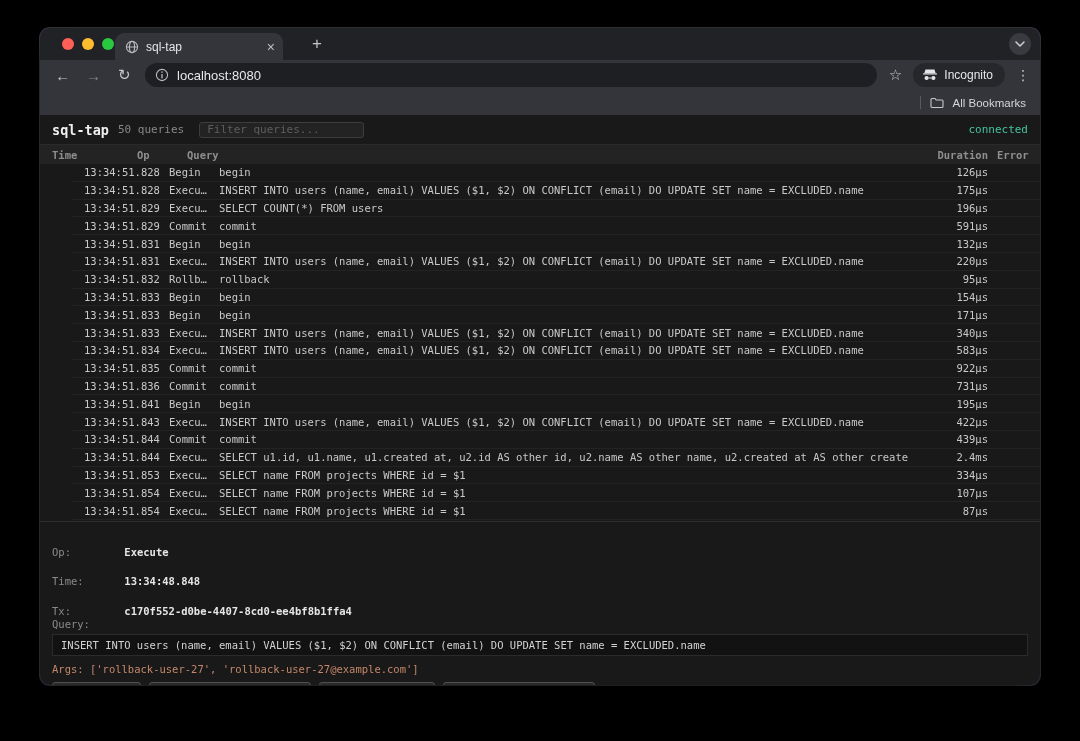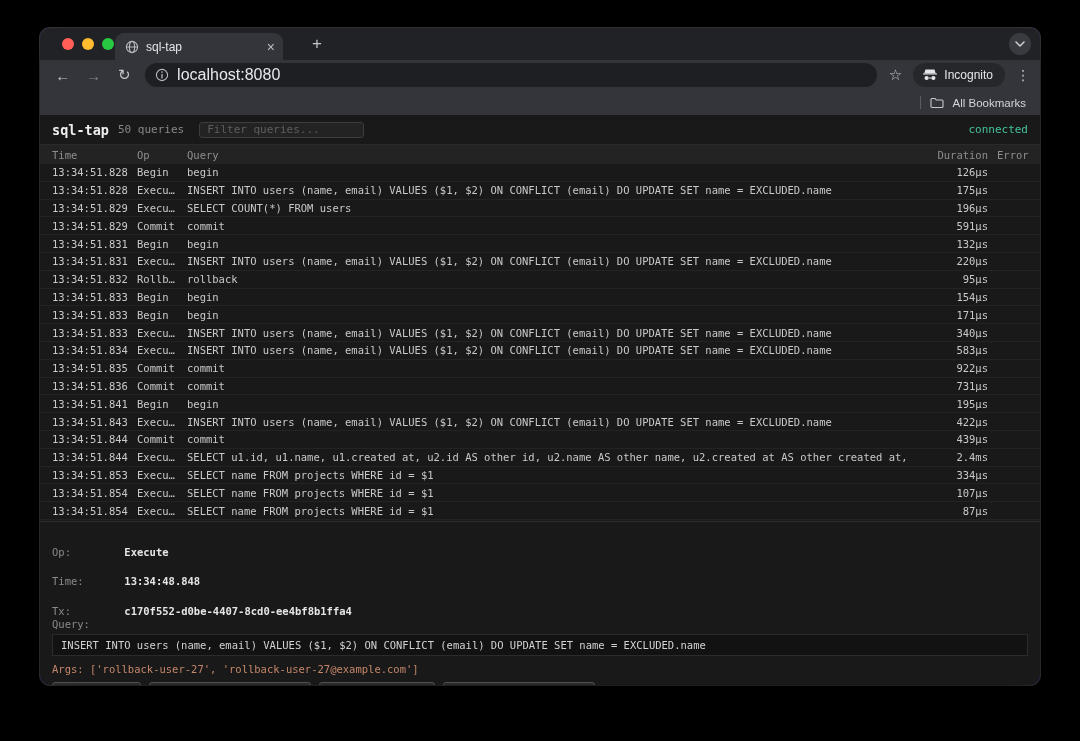--- a/index.html
+++ b/index.html
@@ -26,21 +26,21 @@
   .strip-chevron { position:absolute; right:9px; top:5px; width:22px; height:22px;
     border-radius:50%; background:#3a3b40; display:flex; align-items:center;
     justify-content:center; }
 
   .toolbar { height:30px; background:#34353a; display:flex; align-items:center;
     flex:0 0 auto; padding:0 10px 0 14px; }
   .navicon { font-size:15px; color:#c3c5c9; width:18px; text-align:center; }
   .navicon.fwd { color:#84868b; }
   .addressbar { margin-left:12px; width:744px; height:24px; border-radius:12px;
     background:#1e1f23; display:flex; align-items:center; padding:0 10px; }
-  .url { color:#e6e8ec; font-size:16px; margin-left:8px; }
+  .url { color:#e6e8ec; font-size:13px; margin-left:8px; }
   .star { margin-left:12px; font-size:15px; color:#c3c5c9; }
   .incog-pill { margin-left:11px; height:24px; border-radius:12px; background:#26272b;
     display:flex; align-items:center; padding:0 12px 0 9px; gap:6px; }
   .incog-label { color:#e4e6ea; font-size:12px; }
   .dots { margin-left:11px; color:#c3c5c9; font-size:14px; }
 
   .bookmarksbar { height:25px; background:#34353a; display:flex; align-items:center;
     justify-content:flex-end; padding-right:14px; flex:0 0 auto; gap:9px; }
   .bm-sep { width:1px; height:13px; background:#5a5b60; }
   .bm-label { color:#d3d5d9; font-size:11.5px; }
@@ -54,24 +54,24 @@
   .query-count { color:#888; font-size:11px; margin-left:9px; }
   .filter-input { margin-left:15px; width:165px; height:16px; background:#232323;
     border:1px solid #3d3d3d; border-radius:3px; color:#cfcfcf; font-size:11px;
     font-family:"DejaVu Sans Mono", monospace; padding:0 7px; outline:none; }
   .filter-input::placeholder { color:#5e5e5e; }
   .conn-status { margin-left:auto; font-size:11px; }
 
   .grid-cols { display:grid; grid-template-columns:85px 50px 1fr 80px 40px;
     padding:0 12px; align-items:center; }
   .table-header { height:19px; flex:0 0 auto; background:#232323; color:#8e8e8e;
-    font-size:10.5px; }
+    font-size:10.5px;font-weight:bold; }
   .th-duration { text-align:right; }
   .th-error { padding-left:9px; }
-  .rows { flex:1; overflow:hidden; }
+  .rows { flex:1; overflow:hidden;padding-left:32px; }
   .qrow { height:17.8px; border-bottom:1px solid #232323; color:#c9c9c9;
     font-size:10.5px; cursor:default; }
   .qrow .cell { white-space:nowrap; overflow:hidden; }
   .cell-duration { text-align:right; }
   .cell-error { padding-left:9px; }
 
   
   .detail { height:164px; flex:0 0 auto; border-top:1px solid #2e2e2e;
     padding:8px 12px 0 12px; font-size:10.5px; }
   .dfield { line-height:13.3px; white-space:nowrap;margin-top:16px; }

